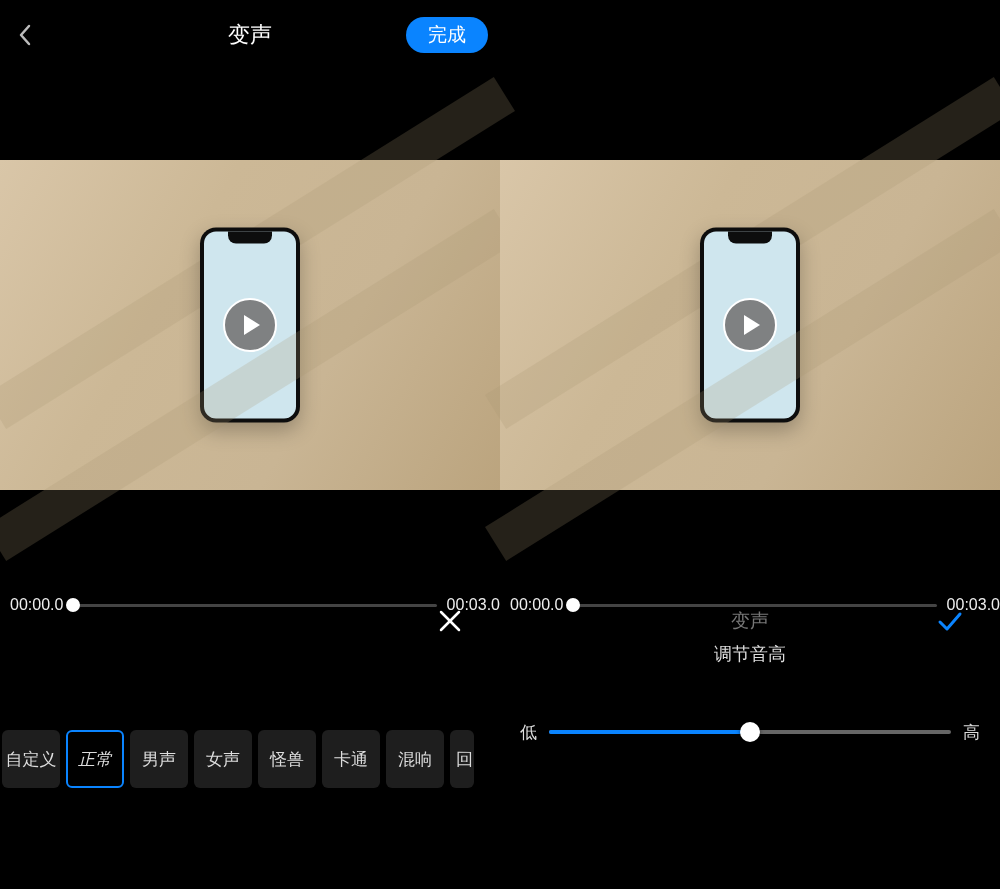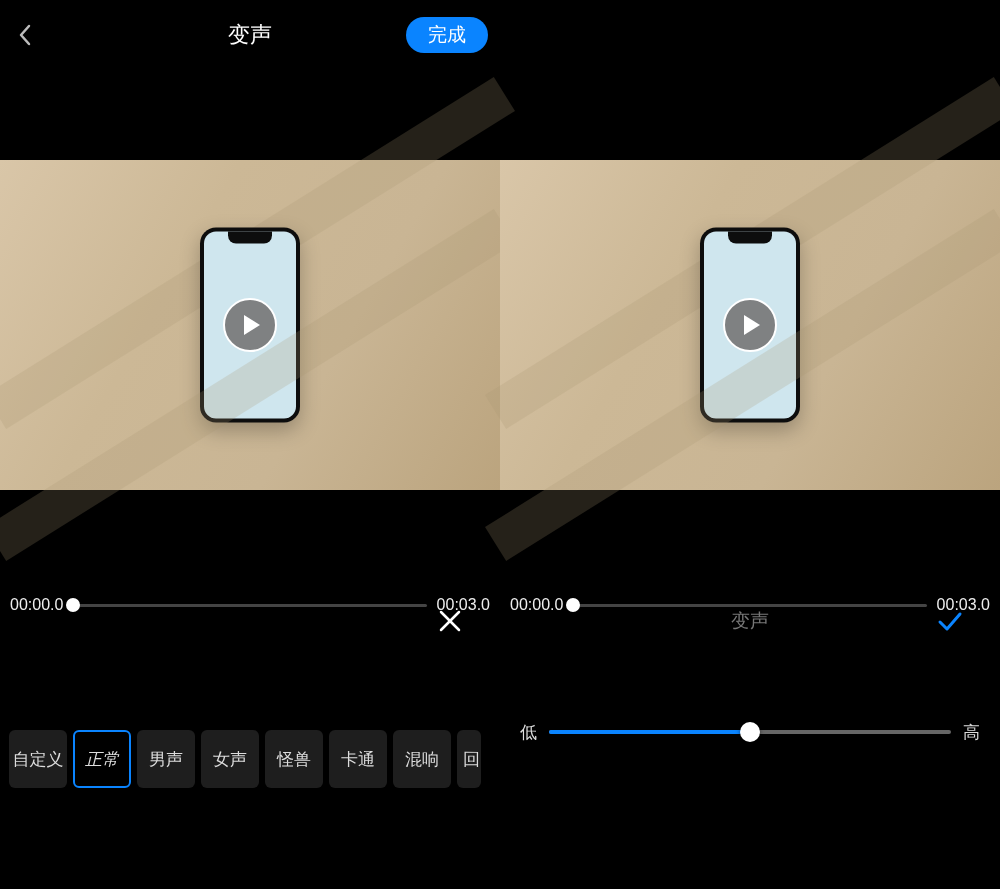--- a/index.html
+++ b/index.html
@@ -55,34 +55,34 @@
     display: flex; align-items: center; justify-content: center; z-index: 3;
   }
   .play-btn::after {
     content: ""; display: block; width: 0; height: 0;
     border-left: 16px solid #fff; border-top: 10px solid transparent; border-bottom: 10px solid transparent;
     margin-left: 4px;
   }
 
   
   .timeline {
-    position: absolute; left: 10px; right: 10px; top: 590px; height: 30px;
+    position: absolute; left: 10px; right: 0; top: 590px; height: 30px;
     display: flex; align-items: center; gap: 10px;
   }
   .tl-time { font-size: 16px; color: #eee; white-space: nowrap; }
   .tl-track { flex: 1; height: 3px; background: #444; position: relative; border-radius: 2px; }
   .tl-thumb {
     position: absolute; left: 0%; top: 50%; width: 14px; height: 14px;
     background: #fff; border-radius: 50%; transform: translate(-50%, -50%);
   }
 
   
   .effects-row {
     position: absolute; left: 0; right: 0; top: 730px; height: 58px;
-    display: flex; gap: 6px; padding-left: 9px; overflow: hidden;
+    display: flex; gap: 6px; padding-left: 2px; overflow: hidden;
   }
   .effect-chip {
     flex: none; width: 58px; height: 58px; background: #1e1e1e; border-radius: 6px;
     display: flex; align-items: center; justify-content: center;
     font-size: 17px; color: #ddd;
   }
   .effect-chip.selected { background: transparent; border: 2px solid #0a84ff; font-style: italic; }
   .effect-chip.partial { width: 24px; justify-content: flex-start; padding-left: 6px; }
 
   
@@ -191,20 +191,21 @@
     </div>
 
     <div class="timeline">
       <span class="tl-time">00:00.0</span>
       <div class="tl-track">
         <div class="tl-thumb"></div>
       </div>
       <span class="tl-time">00:03.0</span>
     </div>
 
+    <div class="pitch-label">调节音高</div>
 
     <div class="pitch-slider">
       <span class="pitch-end">低</span>
       <div class="pitch-track">
         <div class="pitch-fill"></div>
         <div class="pitch-thumb"></div>
       </div>
       <span class="pitch-end">高</span>
     </div>
 

